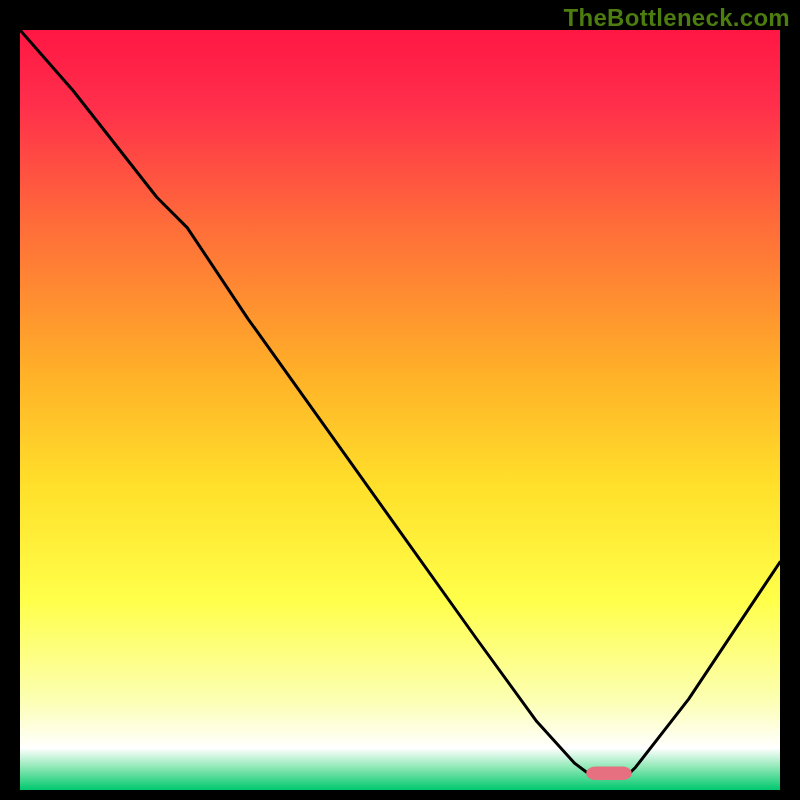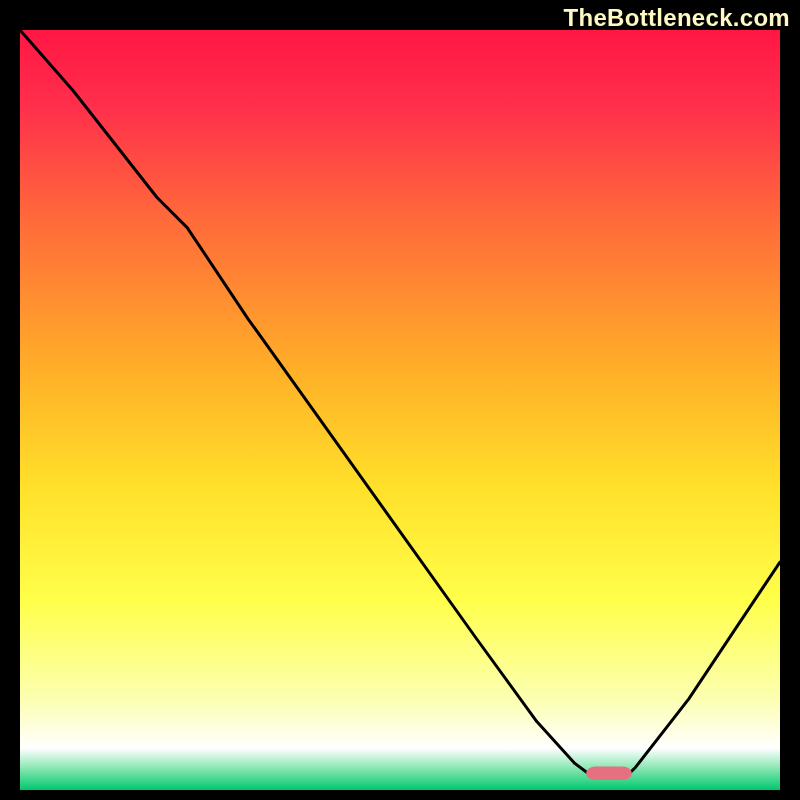--- a/index.html
+++ b/index.html
@@ -14,21 +14,21 @@
   .outer {
     position: relative;
     width: 800px;
     height: 800px;
     background: #000;
   }
   .watermark {
     position: absolute;
     top: 4px;
     right: 10px;
-    color: #fef9c3;
+    color: #4d7c0f;
     font-size: 24px;
     font-weight: 600;
     letter-spacing: 0.3px;
     z-index: 5;
   }
   .plot {
     position: absolute;
     left: 20px;
     top: 30px;
     width: 760px;

